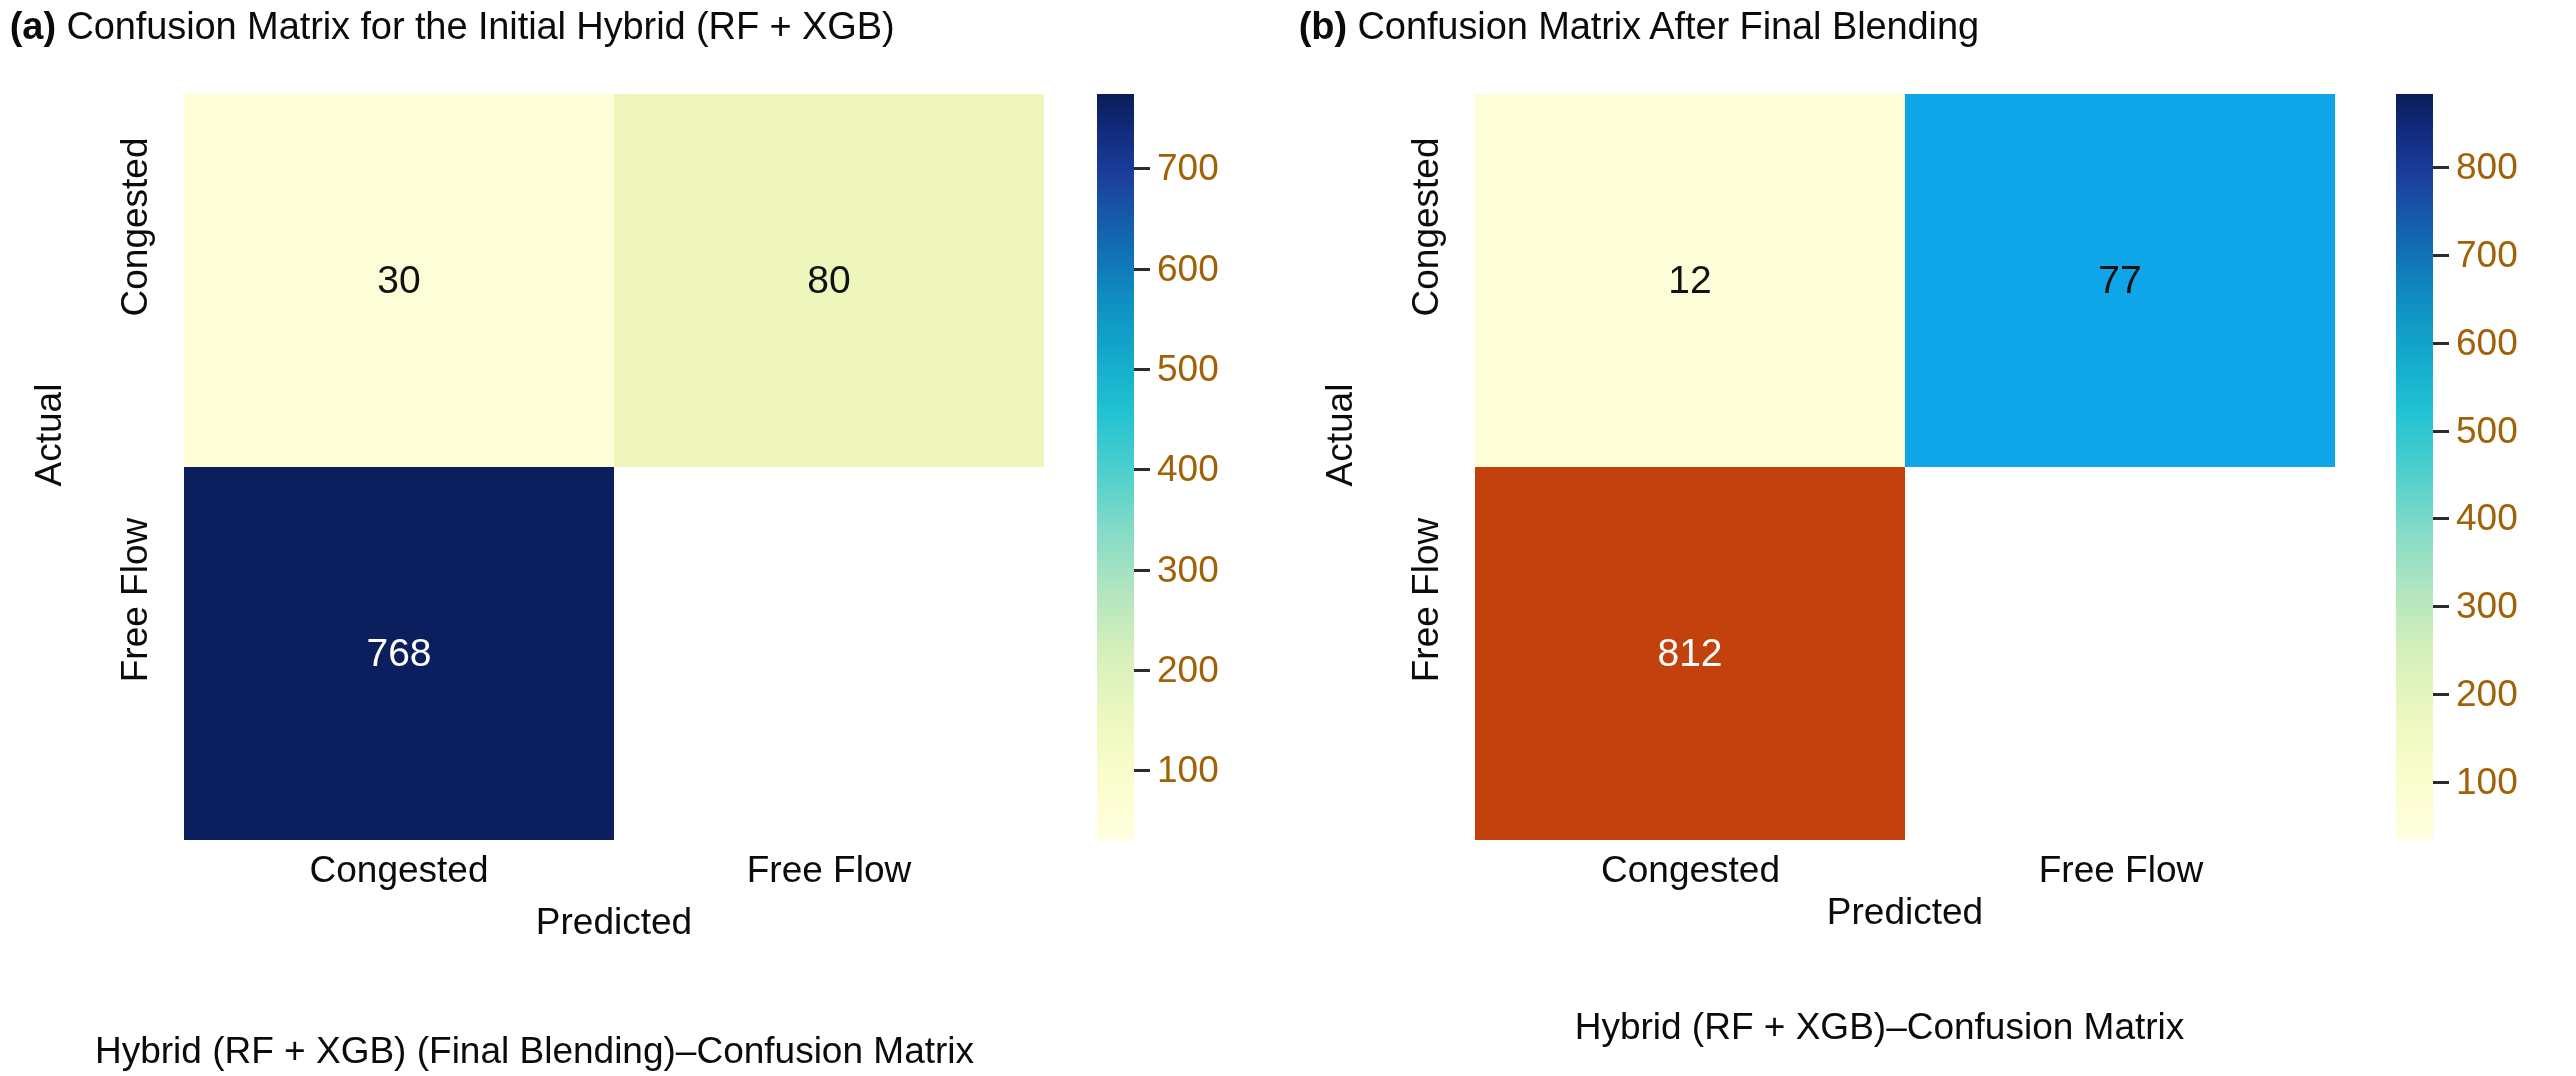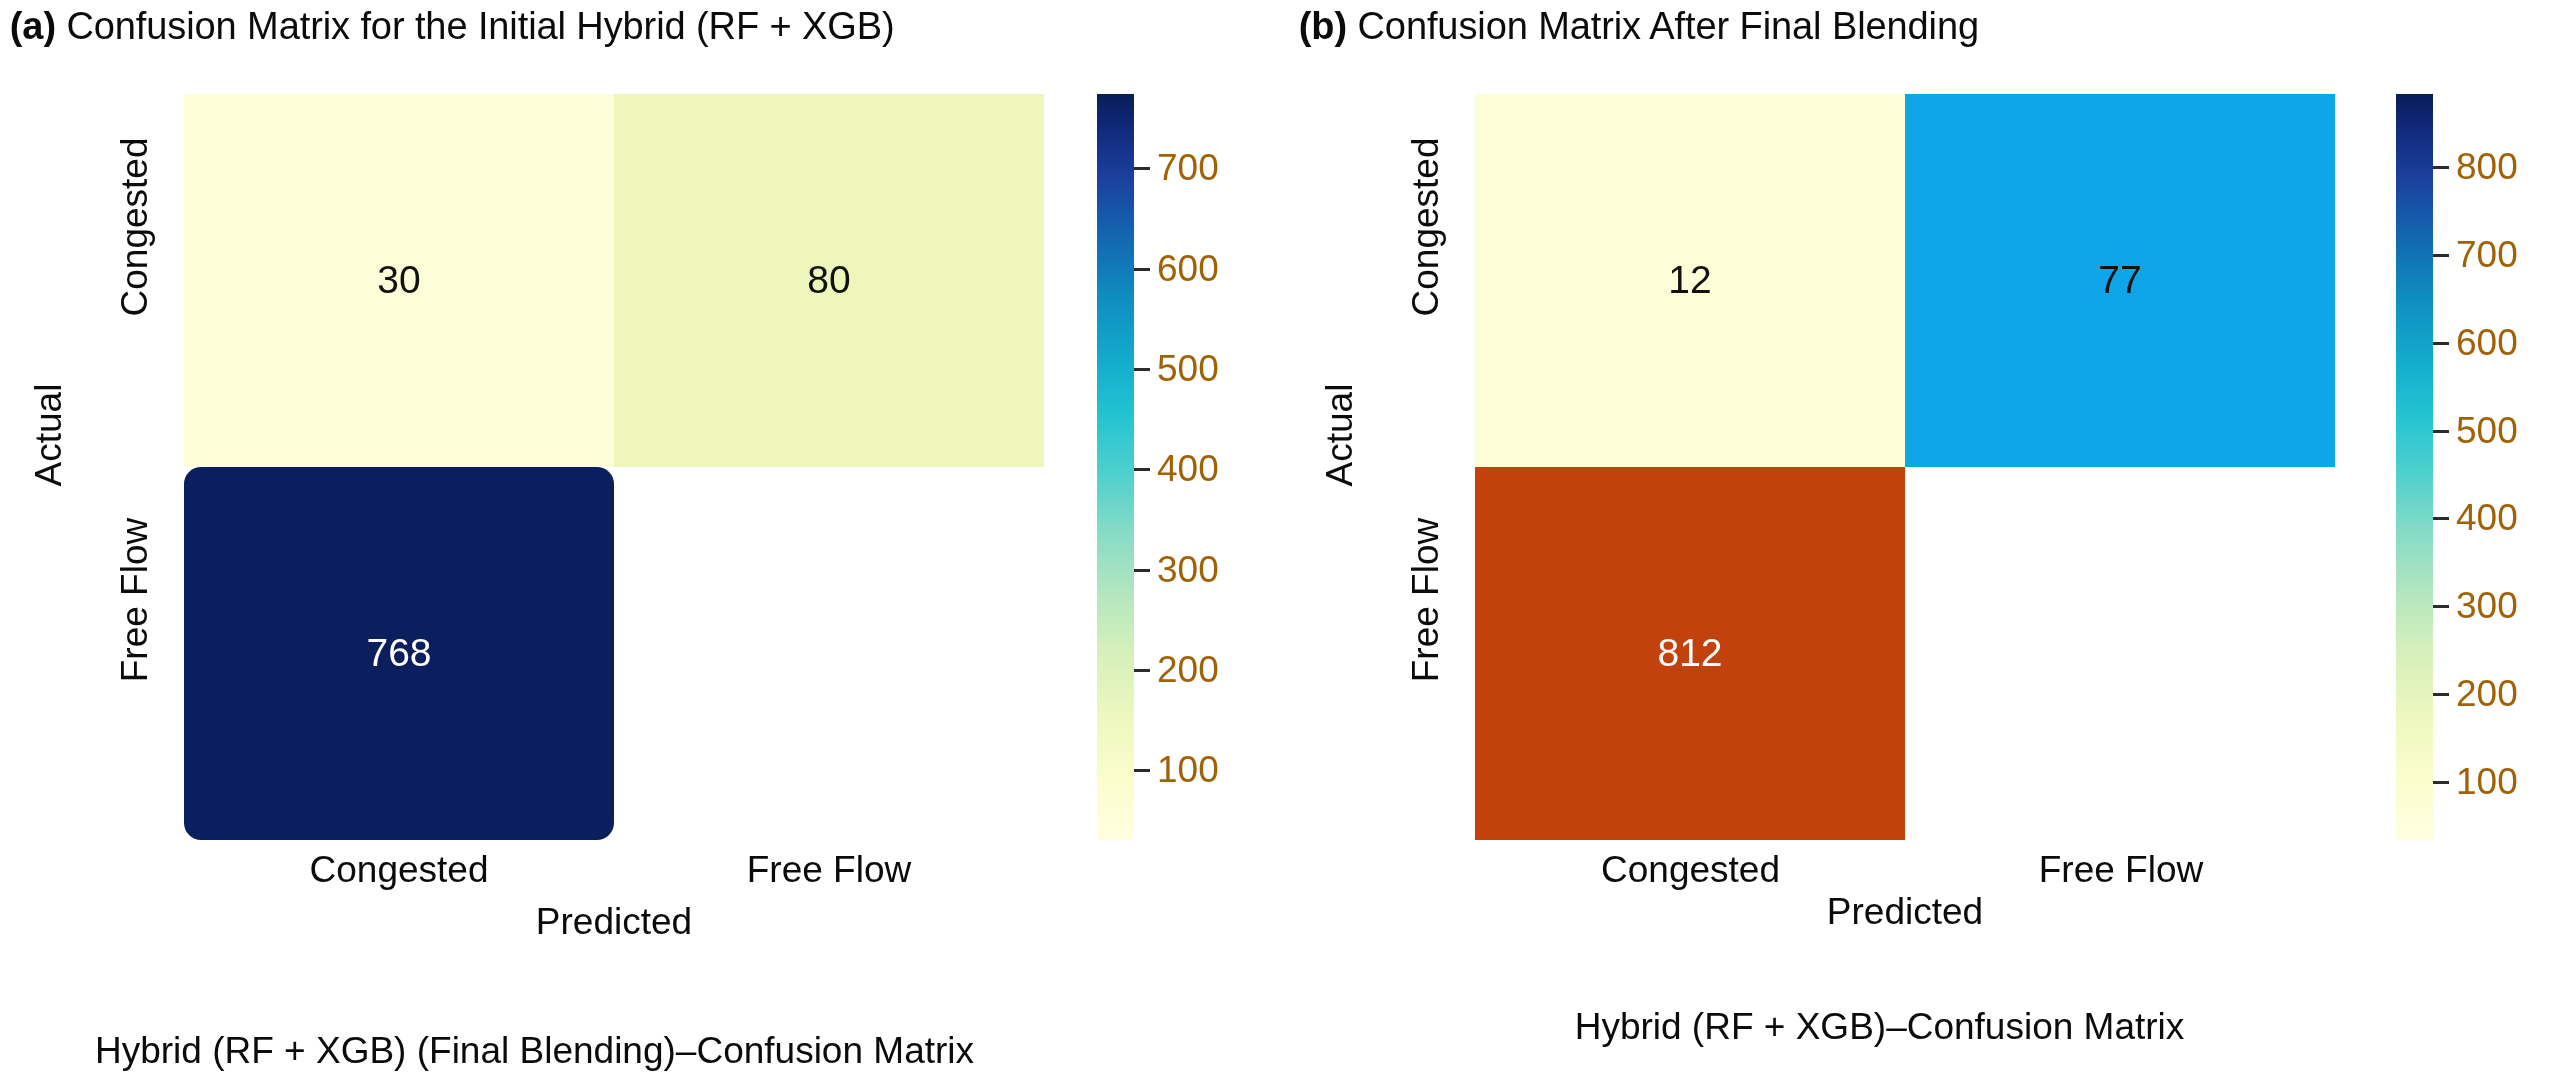--- a/index.html
+++ b/index.html
@@ -224,21 +224,21 @@
     <div class="ytick ytick-0">Congested</div>
     <div class="ytick ytick-1">Free Flow</div>
 
     <div class="heatmap">
       <div class="cell light" style="background:#fdfdd8;">
         <span class="cell-value">30</span>
       </div>
       <div class="cell light" style="background:#eff6bc;">
         <span class="cell-value">80</span>
       </div>
-      <div class="cell dark" style="background:#0b1f5e;border-radius:17px;">
+      <div class="cell dark" style="background:#0b1f5e;">
         <span class="cell-value">768</span>
       </div>
     </div>
 
     <div class="xtick xtick-0">Congested</div>
     <div class="xtick xtick-1">Free Flow</div>
 
     <div class="xlabel">Predicted</div>
 
     <div class="caption">Hybrid (RF + XGB) (Final Blending)–Confusion Matrix</div>

